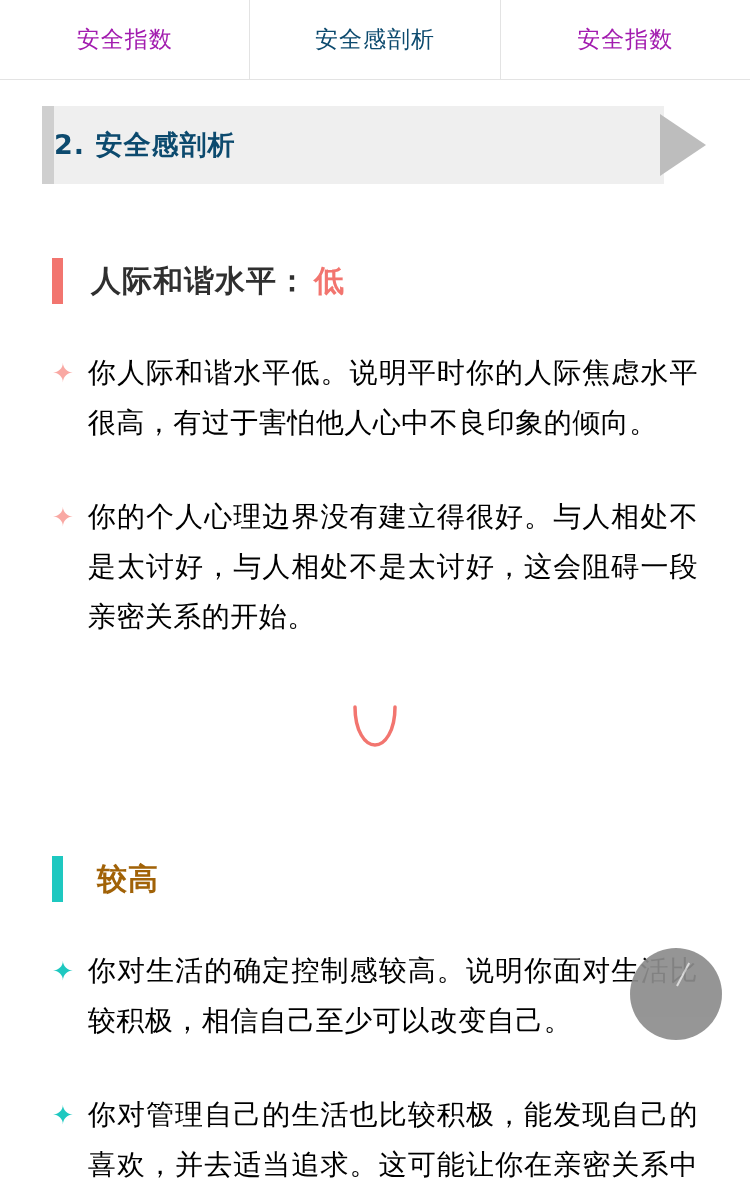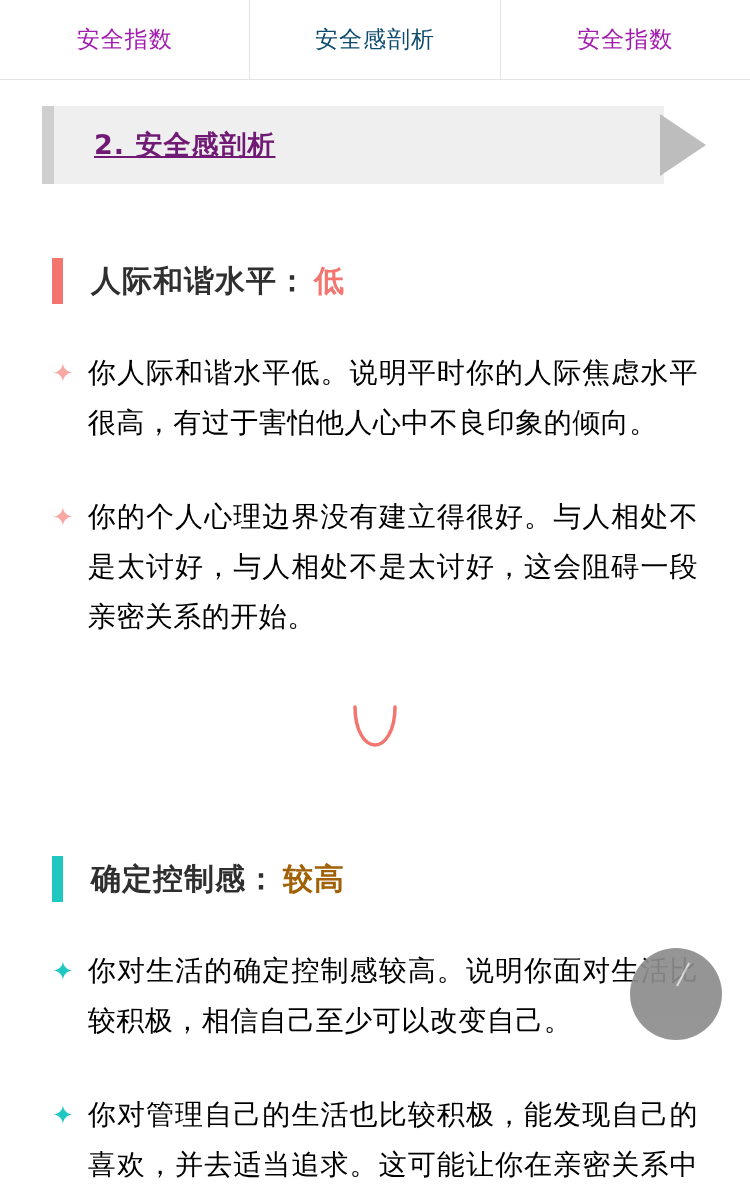--- a/index.html
+++ b/index.html
@@ -58,24 +58,22 @@
   .sh-body {
     flex: 1 1 auto;
     background: #efefef;
     display: flex;
     align-items: center;
     margin-right: 86px;
   }
   .sh-title {
     font-size: 27px;
     font-weight: bold;
-    color: #701a75;
-    padding-left: 40px;
-    letter-spacing: 1px;
-    text-decoration: underline;
+    color: #0c4a6e;
+    letter-spacing: 1px;
   }
   .sh-arrow {
     position: absolute;
     right: 44px;
     top: 50%;
     transform: translateY(-50%);
     width: 0;
     height: 0;
     border-top: 31px solid transparent;
     border-bottom: 31px solid transparent;
@@ -211,21 +209,20 @@
   </div>
 
   <div class="heart-divider">
     <svg width="56" height="52" viewBox="0 0 56 52">
       <path d="M8 6 C8 30 18 44 28 44 C38 44 48 30 48 6" fill="none" stroke="#f2756f" stroke-width="3.5" stroke-linecap="round"></path>
     </svg>
   </div>
 
   <div class="block-title">
     <div class="bt-bar teal"></div>
-    <div class="bt-label">确定控制感：</div>
     <div class="bt-value teal">较高</div>
   </div>
 
   <div class="para">
     <span class="star teal">✦</span>
     <span class="txt">你对生活的确定控制感较高。说明你面对生活比较积极，相信自己至少可以改变自己。</span>
   </div>
 
   <div class="para">
     <span class="star teal">✦</span>

